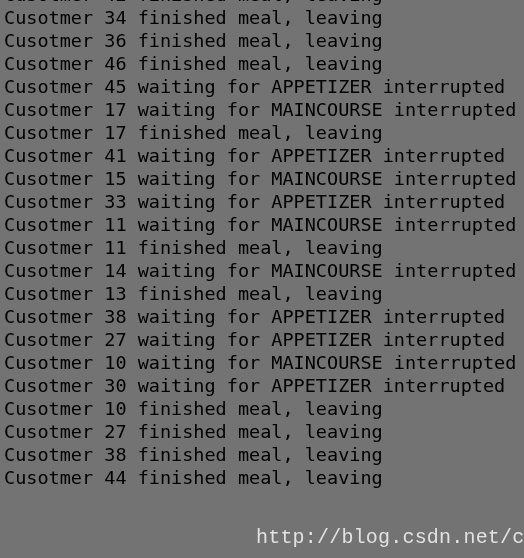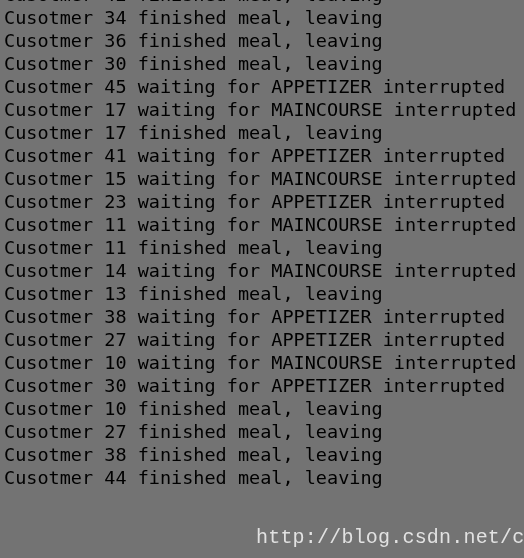--- a/index.html
+++ b/index.html
@@ -61,27 +61,27 @@
 </style>
 </head>
 <body>
 
 <div id="console-output">
 
   <div class="log-lines">
       <div class="log-line">Cusotmer 42 finished meal, leaving</div>
       <div class="log-line">Cusotmer 34 finished meal, leaving</div>
       <div class="log-line">Cusotmer 36 finished meal, leaving</div>
-      <div class="log-line">Cusotmer 30 finished meal, leaving</div>
+      <div class="log-line">Cusotmer 46 finished meal, leaving</div>
       <div class="log-line">Cusotmer 45 waiting for APPETIZER interrupted</div>
       <div class="log-line">Cusotmer 17 waiting for MAINCOURSE interrupted</div>
       <div class="log-line">Cusotmer 17 finished meal, leaving</div>
       <div class="log-line">Cusotmer 41 waiting for APPETIZER interrupted</div>
       <div class="log-line">Cusotmer 15 waiting for MAINCOURSE interrupted</div>
-      <div class="log-line">Cusotmer 23 waiting for APPETIZER interrupted</div>
+      <div class="log-line">Cusotmer 33 waiting for APPETIZER interrupted</div>
       <div class="log-line">Cusotmer 11 waiting for MAINCOURSE interrupted</div>
       <div class="log-line">Cusotmer 11 finished meal, leaving</div>
       <div class="log-line">Cusotmer 14 waiting for MAINCOURSE interrupted</div>
       <div class="log-line">Cusotmer 13 finished meal, leaving</div>
       <div class="log-line">Cusotmer 38 waiting for APPETIZER interrupted</div>
       <div class="log-line">Cusotmer 27 waiting for APPETIZER interrupted</div>
       <div class="log-line">Cusotmer 10 waiting for MAINCOURSE interrupted</div>
       <div class="log-line">Cusotmer 30 waiting for APPETIZER interrupted</div>
       <div class="log-line">Cusotmer 10 finished meal, leaving</div>
       <div class="log-line">Cusotmer 27 finished meal, leaving</div>

